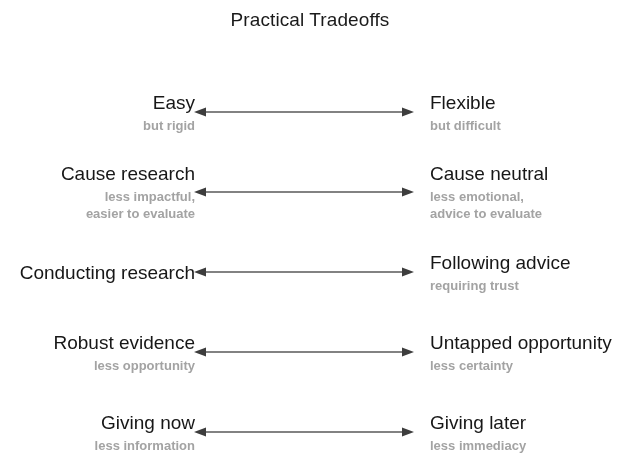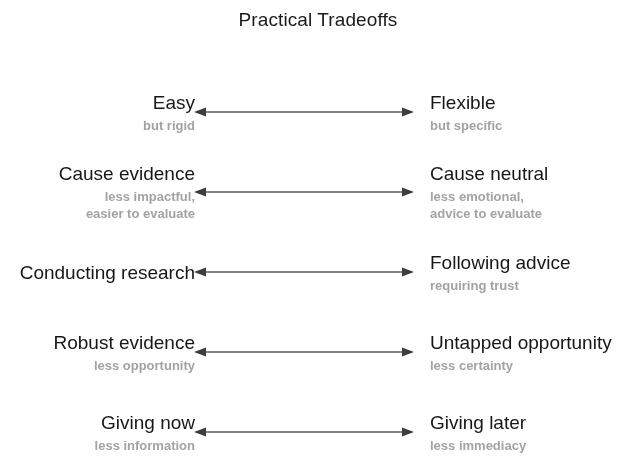--- a/index.html
+++ b/index.html
@@ -17,21 +17,21 @@
 
   .canvas {
     position: relative;
     width: 640px;
     height: 470px;
   }
 
   .title {
     position: absolute;
     top: 9px;
-    left: 16px;
+    left: 8px;
     width: 604px;
     text-align: center;
     font-size: 19px;
     font-weight: 400;
     color: #1a1a1a;
     letter-spacing: 0.1px;
   }
 
   .rows {
     position: absolute;
@@ -114,28 +114,28 @@
       <div class="arrow-cell">
         <svg class="arrow-svg" viewBox="0 0 220 14" preserveAspectRatio="none">
           <line x1="10" y1="7" x2="210" y2="7" stroke="#595959" stroke-width="1.4"></line>
           <polygon points="0,7 12,2.4 12,11.6" fill="#3d3d3d"></polygon>
           <polygon points="220,7 208,2.4 208,11.6" fill="#3d3d3d"></polygon>
         </svg>
       </div>
       <div class="side side-right">
         <div class="main-label">Flexible</div>
         <div class="sub-wrap">
-          <div class="sub-label">but specific</div>
-        </div>
-      </div>
-    </div>
-
-    <div class="row">
-      <div class="side side-left">
-        <div class="main-label">Cause evidence</div>
+          <div class="sub-label">but difficult</div>
+        </div>
+      </div>
+    </div>
+
+    <div class="row">
+      <div class="side side-left">
+        <div class="main-label">Cause research</div>
         <div class="sub-wrap">
           <div class="sub-label">less impactful,</div>
           <div class="sub-label">easier to evaluate</div>
         </div>
       </div>
       <div class="arrow-cell">
         <svg class="arrow-svg" viewBox="0 0 220 14" preserveAspectRatio="none">
           <line x1="10" y1="7" x2="210" y2="7" stroke="#595959" stroke-width="1.4"></line>
           <polygon points="0,7 12,2.4 12,11.6" fill="#3d3d3d"></polygon>
           <polygon points="220,7 208,2.4 208,11.6" fill="#3d3d3d"></polygon>

